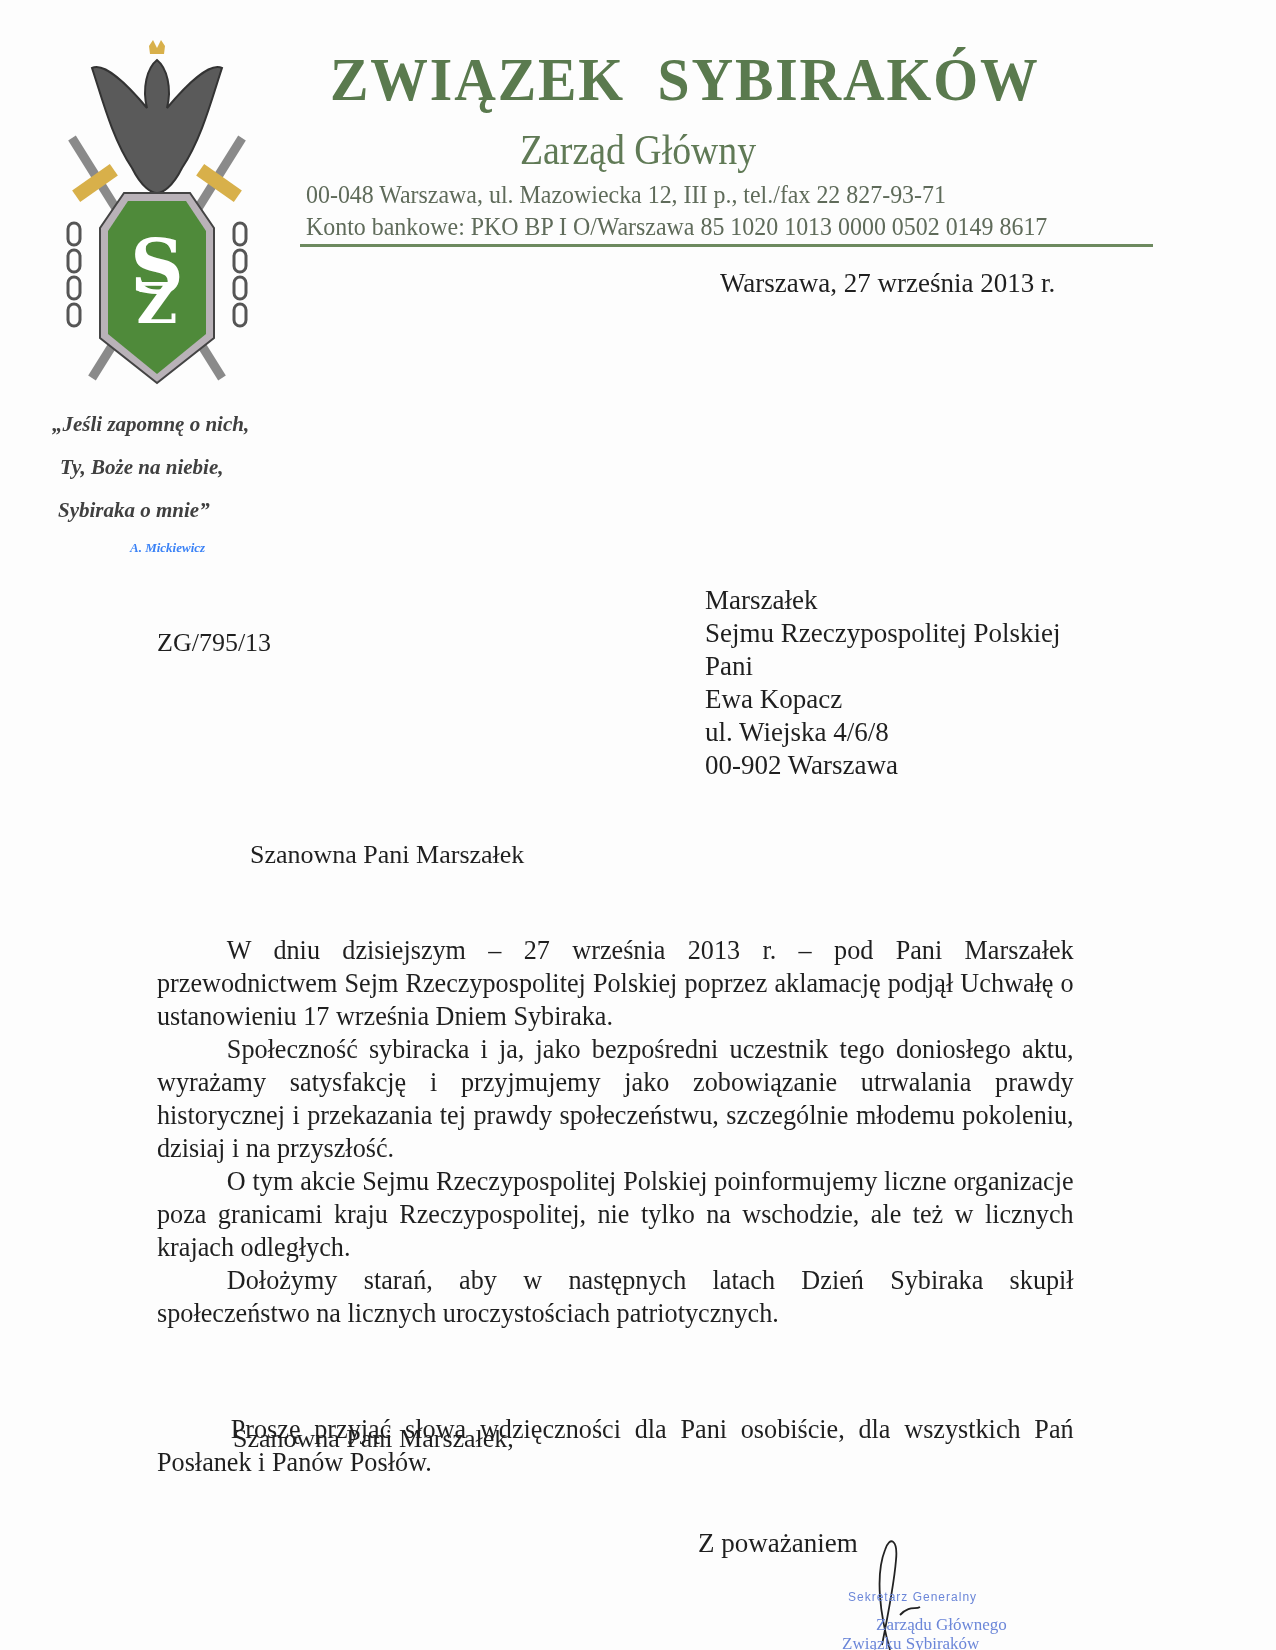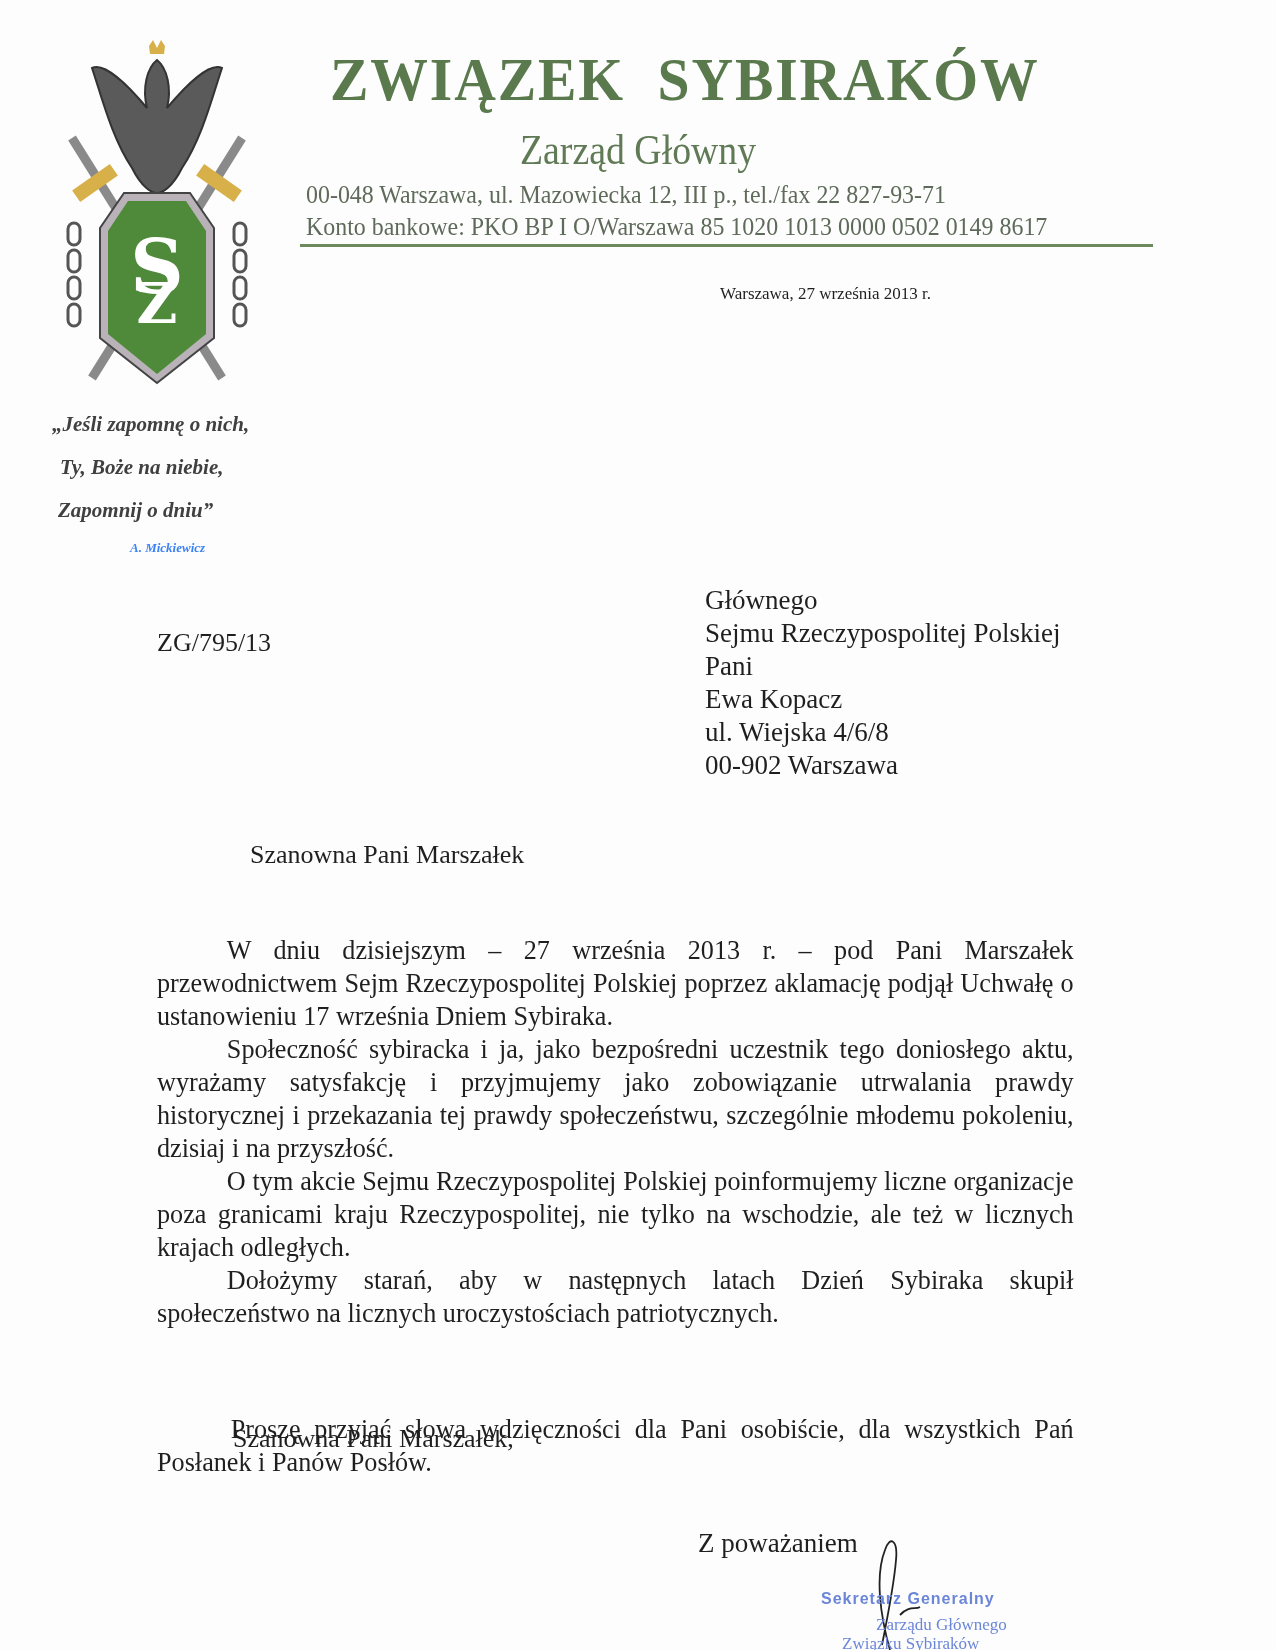--- a/index.html
+++ b/index.html
@@ -50,21 +50,21 @@
   }
   .motto-1 { left: 52px; top: 412px; }
   .motto-2 { left: 60px; top: 455px; }
   .motto-3 { left: 58px; top: 498px; }
   .motto-author {
     left: 130px; top: 540px; font-size: 13px;
     font-style: italic; font-weight: bold; color: #3b82f6;
   }
 
   
-  .date { left: 720px; top: 284px; font-size: 17px; font-family: Liberation Serif, serif; }
+  .date { left: 720px; top: 268px; font-size: 27px; font-family: Liberation Serif, serif; }
   .ref { left: 157px; top: 592px; font-size: 26px; margin-top: 36px; }
   .recipient { left: 705px; top: 584px; font-size: 27px; line-height: 33px; }
   .recipient div { white-space: nowrap; }
 
   .salutation { left: 233px; top: 840px; font-size: 26px; margin-left: 17px; }
 
   
   .body-text {
     left: 157px; top: 934px; width: 945px;
     font-size: 27px; line-height: 33px;
@@ -78,22 +78,22 @@
     left: 157px; top: 1413px; width: 945px;
     font-size: 27px; line-height: 33px; text-align: justify;
     text-indent: 76px;
     transform: scaleX(0.97); transform-origin: left top;
   }
 
   .regards { left: 698px; top: 1528px; font-size: 27px; }
 
   
   .stamp-1 {
-    left: 821px; top: 1590px; font-family: "Liberation Sans", sans-serif;
-    font-size: 16px; color: #6b86d8; letter-spacing: 1px; white-space: nowrap; font-weight: bold;
+    left: 848px; top: 1590px; font-family: "Liberation Sans", sans-serif;
+    font-size: 12px; color: #6b86d8; letter-spacing: 1px; white-space: nowrap;
   }
   .stamp-2 { left: 876px; top: 1615px; font-size: 17px; color: #6b86d8; white-space: nowrap; }
   .stamp-3 { left: 842px; top: 1634px; font-size: 17px; color: #6b86d8; white-space: nowrap; }
 
   .signature { left: 860px; top: 1535px; width: 160px; height: 120px; }
 </style>
 </head>
 <body>
 
 <svg class="abs logo" viewBox="0 0 210 360">
@@ -126,29 +126,29 @@
 </svg>
 
 <div class="abs org-name">ZWIĄZEK  SYBIRAKÓW</div>
 <div class="abs org-sub">Zarząd Główny</div>
 <div class="abs org-addr">00-048 Warszawa, ul. Mazowiecka 12, III p., tel./fax 22 827-93-71</div>
 <div class="abs org-bank">Konto bankowe: PKO BP I O/Warszawa 85 1020 1013 0000 0502 0149 8617</div>
 <div class="abs header-rule"></div>
 
 <div class="abs motto motto-1">„Jeśli zapomnę o nich,</div>
 <div class="abs motto motto-2">Ty, Boże na niebie,</div>
-<div class="abs motto motto-3">Zapomnij o dniu”</div>
+<div class="abs motto motto-3">Sybiraka o mnie”</div>
 <div class="abs motto-author">A. Mickiewicz</div>
 
 <div class="abs date">Warszawa, 27 września 2013 r.</div>
 
 <div class="abs ref">ZG/795/13</div>
 
 <div class="abs recipient">
-  <div>Głównego</div>
+  <div>Marszałek</div>
   <div>Sejmu Rzeczypospolitej Polskiej</div>
   <div>Pani</div>
   <div>Ewa Kopacz</div>
   <div>ul. Wiejska 4/6/8</div>
   <div>00-902 Warszawa</div>
 </div>
 
 <div class="abs salutation">Szanowna Pani Marszałek</div>
 
 <div class="abs body-text">

